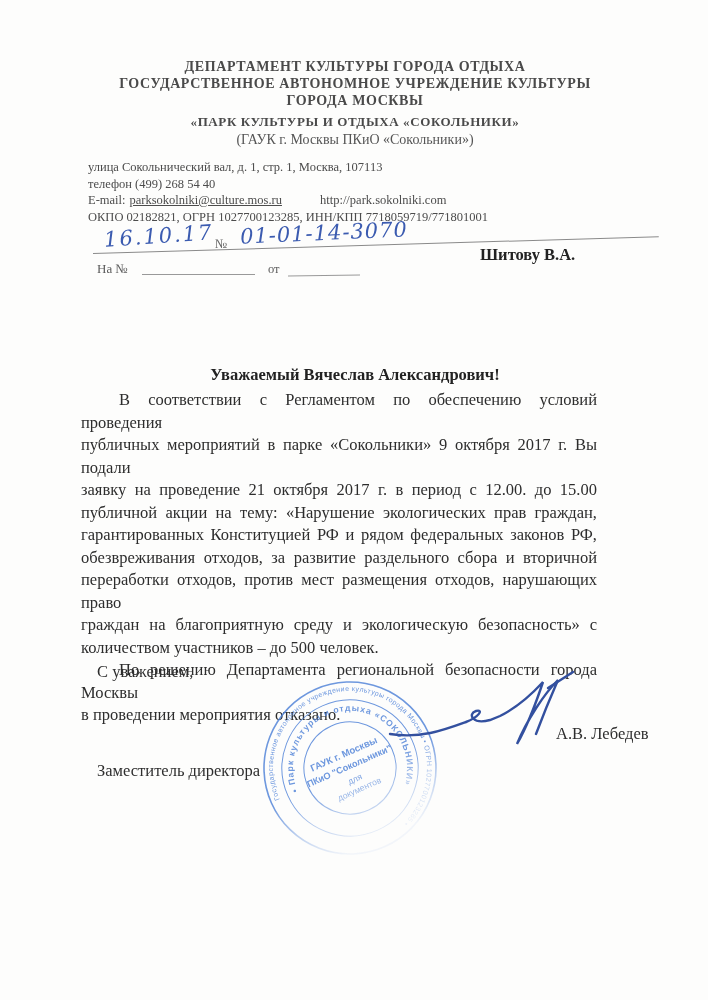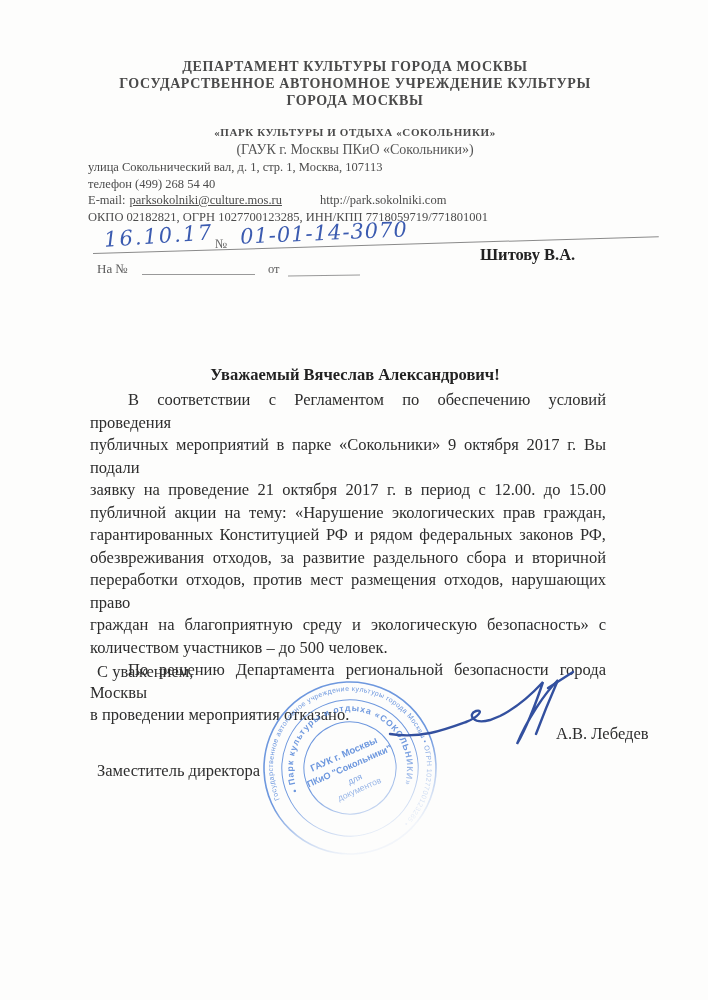--- a/index.html
+++ b/index.html
@@ -11,21 +11,21 @@
     overflow:hidden;
     font-family:"Liberation Serif", serif;
     color:#2e2e2e;
   }
   
   .letterhead{
     position:absolute;left:70px;top:58px;width:570px;
     text-align:center;color:#4a4a4a;
   }
   .lh1{font-size:14px;font-weight:bold;letter-spacing:.6px;line-height:17px;}
-  .lh4{font-size:11px;font-weight:bold;letter-spacing:.6px;line-height:18px;margin-top:14px;}
+  .lh4{font-size:13px;font-weight:bold;letter-spacing:.6px;line-height:18px;margin-top:4px;}
   .lh5{font-size:14px;line-height:18px;color:#555;}
   
   .contacts{
     position:absolute;left:88px;top:159px;width:540px;
     font-size:12.5px;line-height:16.5px;color:#4c4c4c;
   }
   .contacts .email{text-decoration:underline;margin-left:4px;}
   .contacts .site{margin-left:38px;}
   
   .ref-line{
@@ -54,21 +54,21 @@
   .onnum-label{position:absolute;left:97px;top:261px;font-size:13px;color:#5a5a5a;}
   .onnum-line{position:absolute;left:142px;top:274px;width:113px;border-top:1px solid #999;}
   .from-label{position:absolute;left:268px;top:262px;font-size:12.5px;color:#5a5a5a;}
   .from-line{position:absolute;left:288px;top:275px;width:72px;border-top:1px solid #999;transform:rotate(-.8deg);}
   
   .salutation{
     position:absolute;left:97px;top:365px;width:516px;
     text-align:center;font-size:16.5px;font-weight:bold;color:#222;
   }
   .body-block{
-    position:absolute;left:90px;top:389px;width:516px;
+    position:absolute;left:81px;top:389px;width:516px;
     font-size:16.5px;line-height:22.5px;color:#2d2d2d;
   }
   .bline{width:516px;}
   .bline.justify{text-align:justify;text-align-last:justify;}
   .bline.indent{text-indent:38px;}
   
   .regards{position:absolute;left:97px;top:662px;font-size:16.5px;}
   .position-title{position:absolute;left:97px;top:722px;font-size:16.5px;margin-top:39px;}
   .signer-name{position:absolute;left:556px;top:724px;font-size:16.5px;}
   
@@ -84,21 +84,21 @@
   
   .signature{position:absolute;left:378px;top:662px;width:210px;height:95px;}
   .signature path{stroke:#33509f;fill:none;stroke-width:2.4;stroke-linecap:round;}
 </style>
 </head>
 <body>
 
 <div class="page">
 
   <div class="letterhead">
-    <div class="lh1">ДЕПАРТАМЕНТ КУЛЬТУРЫ ГОРОДА МОСКВЫ</div>
+    <div class="lh1">ДЕПАРТАМЕНТ КУЛЬТУРЫ ГОРОДА ОТДЫХА</div>
     <div class="lh1">ГОСУДАРСТВЕННОЕ АВТОНОМНОЕ УЧРЕЖДЕНИЕ КУЛЬТУРЫ</div>
     <div class="lh1">ГОРОДА МОСКВЫ</div>
     <div class="lh4">«ПАРК КУЛЬТУРЫ И ОТДЫХА «СОКОЛЬНИКИ»</div>
     <div class="lh5">(ГАУК г. Москвы ПКиО «Сокольники»)</div>
   </div>
 
   <div class="contacts">
     <div>улица Сокольнический вал, д. 1, стр. 1, Москва, 107113</div>
     <div>телефон (499) 268 54 40</div>
     <div>

